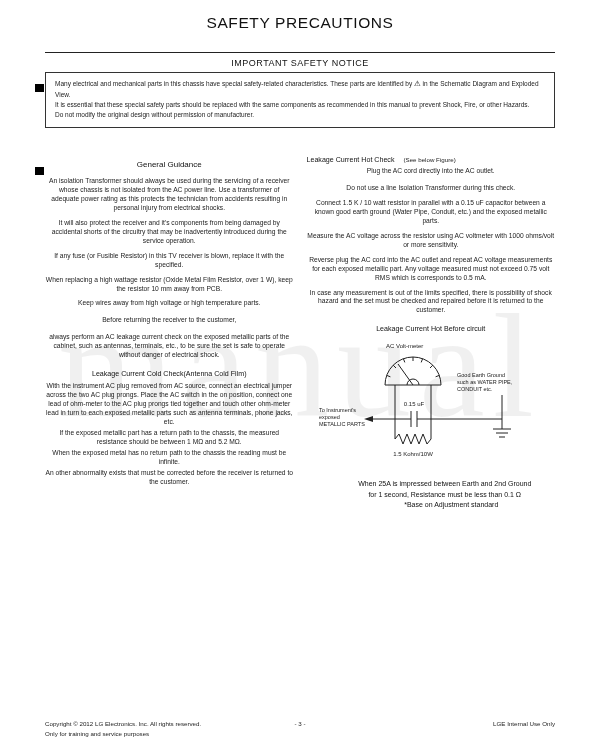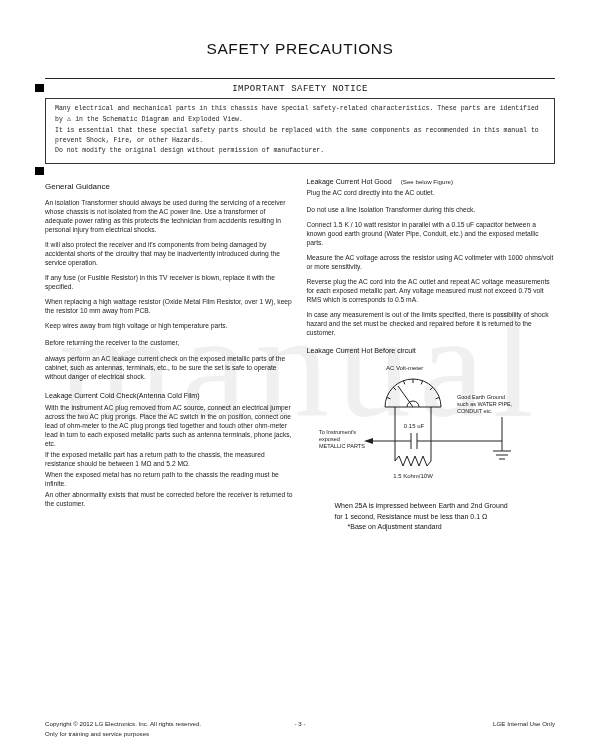--- a/index.html
+++ b/index.html
@@ -12,28 +12,28 @@
   .reg-mark-bottom { top:167px; }
 
   .watermark {
     position:absolute; top:292px; left:0; width:100%;
     text-align:center; font-family:Liberation Serif, serif;
     font-size:148px; line-height:1; letter-spacing:8px;
     color:rgba(0,0,0,0.06); pointer-events:none; z-index:2;
     user-select:none; white-space:nowrap;
   }
 
-  .title { text-align:center; padding-top:40px; font-size:15.5px; letter-spacing:0.6px; color:#111; }
+  .title { text-align:center; padding-top:14px; font-size:15.5px; letter-spacing:0.6px; color:#111; }
 
-  .notice { margin:20px 45px 0; position:relative; z-index:1;font-family:Liberation Mono, monospace; }
+  .notice { margin:20px 45px 0; position:relative; z-index:1; }
   .notice-title { border-top:1.5px solid #222; text-align:center; font-size:9px; letter-spacing:0.5px; padding:5px 0 4px; color:#111; }
   .notice-box { border:1px solid #333; padding:5px 9px 7px; font-size:6.5px; line-height:1.55; color:#222; }
   .warn { font-size:7.5px; color:#111; }
 
-  .columns { display:flex; gap:13px; margin:14px 45px 0; position:relative; z-index:1; }
+  .columns { display:flex; gap:13px; margin:28px 45px 0; position:relative; z-index:1;text-align:center; }
   .col { flex:1; min-width:0; }
 
   .h1 { font-size:8px; margin:4px 0 8px; color:#111; }
   .h2 { font-size:7.1px; color:#111; }
   .h2-block { margin:10px 0 4px; }
   .h2row { display:flex; align-items:baseline; gap:9px; margin-bottom:3px; }
   .fig-note { font-size:6.2px; color:#222; }
 
   .body { font-size:6.7px; line-height:1.34; margin-bottom:6px; color:#222; }
   .tight { margin-bottom:2px; }
@@ -89,21 +89,21 @@
 
       <div class="h2 h2-block">Leakage Current Cold Check(Antenna Cold Film)</div>
       <p class="body tight">With the instrument AC plug removed from AC source, connect an electrical jumper across the two AC plug prongs. Place the AC switch in the on position, connect one lead of ohm-meter to the AC plug prongs tied together and touch other ohm-meter lead in turn to each exposed metallic parts such as antenna terminals, phone jacks, etc.</p>
       <p class="body tight">If the exposed metallic part has a return path to the chassis, the measured resistance should be between 1 MΩ and 5.2 MΩ.</p>
       <p class="body tight">When the exposed metal has no return path to the chassis the reading must be infinite.</p>
       <p class="body tight">An other abnormality exists that must be corrected before the receiver is returned to the customer.</p>
     </div>
 
     <div class="col">
       <div class="h2row">
-        <span class="h2">Leakage Current Hot Good</span>
+        <span class="h2">Leakage Current Hot Check</span>
         <span class="fig-note">(See below Figure)</span>
       </div>
       <p class="body tight">Plug the AC cord directly into the AC outlet.</p>
       <p class="body gap-top">Do not use a line Isolation Transformer during this check.</p>
       <p class="body">Connect 1.5 K / 10 watt resistor in parallel with a 0.15 uF capacitor between a known good earth ground (Water Pipe, Conduit, etc.) and the exposed metallic parts.</p>
       <p class="body">Measure the AC voltage across the resistor using AC voltmeter with 1000 ohms/volt or more sensitivity.</p>
       <p class="body">Reverse plug the AC cord into the AC outlet and repeat AC voltage measurements for each exposed metallic part. Any voltage measured must not exceed 0.75 volt RMS which is corresponds to 0.5 mA.</p>
       <p class="body">In case any measurement is out of the limits specified, there is possibility of shock hazard and the set must be checked and repaired before it is returned to the customer.</p>
 
       <div class="h2 h2-block">Leakage Current Hot Before circuit</div>

